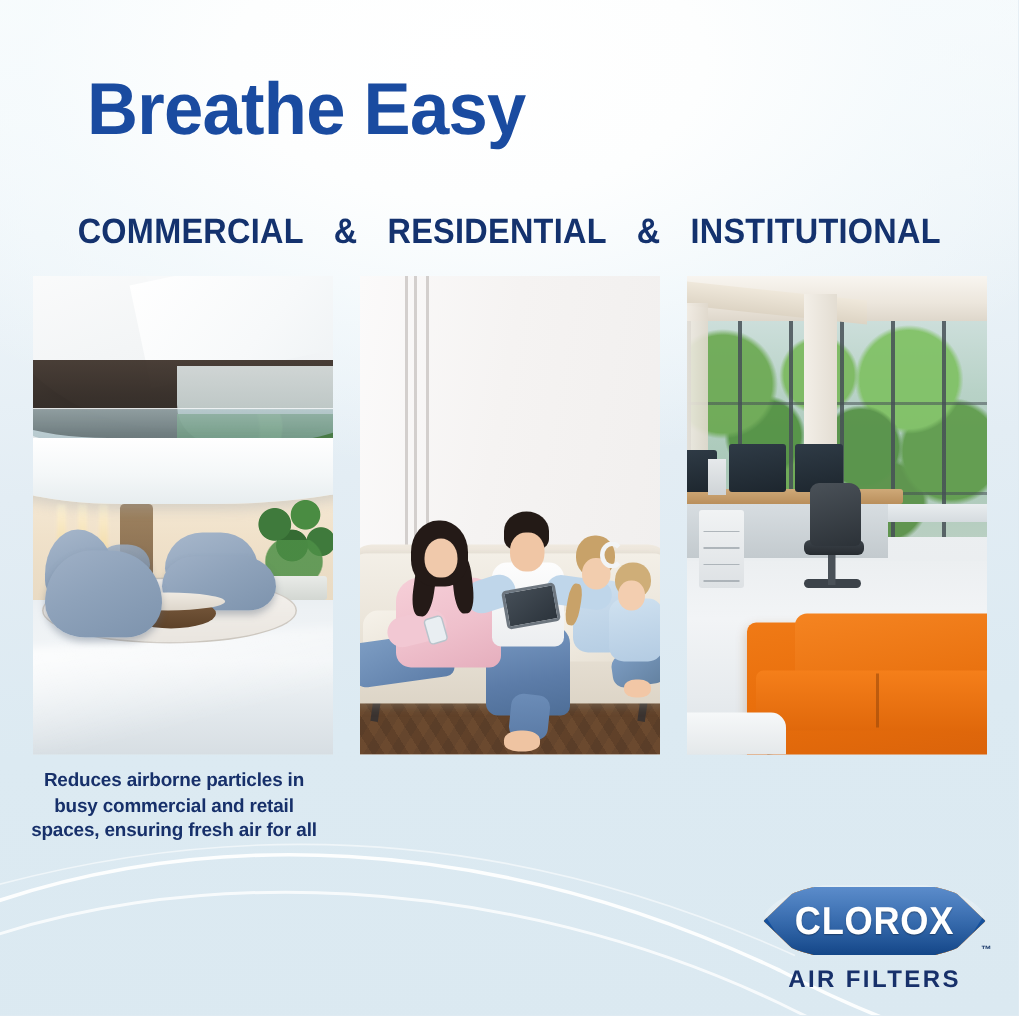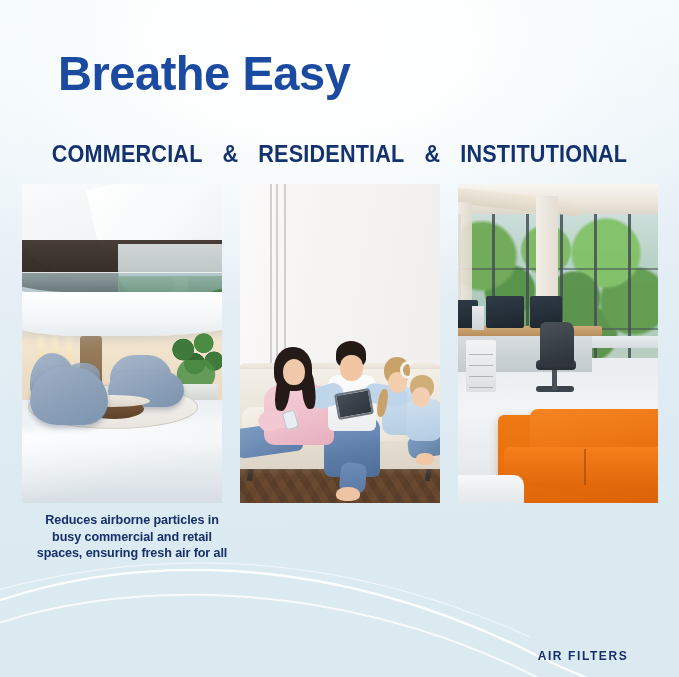--- a/index.html
+++ b/index.html
@@ -455,21 +455,21 @@
   }
   .off-table {
     position: absolute; left: -12px; bottom: 0; width: 78px; height: 28px;
     background: linear-gradient(180deg,#f6f8f9,#e4e8ea);
     border-radius: 8px 10px 0 0;
   }
 
   
   .captions {
     position: absolute;
-    left: 32px;
+    left: 16px;
     top: 512px;
     width: 636px;
     display: flex;
     justify-content: space-between;
   }
   .caption {
     width: 200px;
     text-align: center;
     color: #17306a;
     font-size: 12.6px;
@@ -535,21 +535,21 @@
   .logo-tm {
     position: absolute;
     right: -4px; bottom: 4px;
     font-size: 7px;
     color: #1b3a6b;
     font-weight: 700;
   }
   .brand-sub {
     margin-top: 4px;
     color: #17306a;
-    font-size: 12px;
+    font-size: 16px;
     font-weight: 700;
     letter-spacing: 1.6px;
     font-family: "Liberation Sans", sans-serif;
   }
 </style>
 </head>
 <body>
 
 <div id="page">
 
@@ -672,16 +672,24 @@
       <div class="off-table"></div>
     </div>
 
   </div>
 
   <div class="captions">
     <div class="caption">Reduces airborne particles in busy commercial and retail spaces, ensuring fresh air for all</div>
   </div>
 
   <div class="brand">
+    <div class="logo-diamond">
+      <div class="lens lens-red"></div>
+      <div class="lens lens-gold"></div>
+      <div class="lens lens-blue"></div>
+      <div class="lens lens-gloss"></div>
+      <div class="logo-word">CLOROX</div>
+      <div class="logo-tm">™</div>
+    </div>
     <div class="brand-sub">AIR FILTERS</div>
   </div>
 
 </div>
 
 </body></html>

